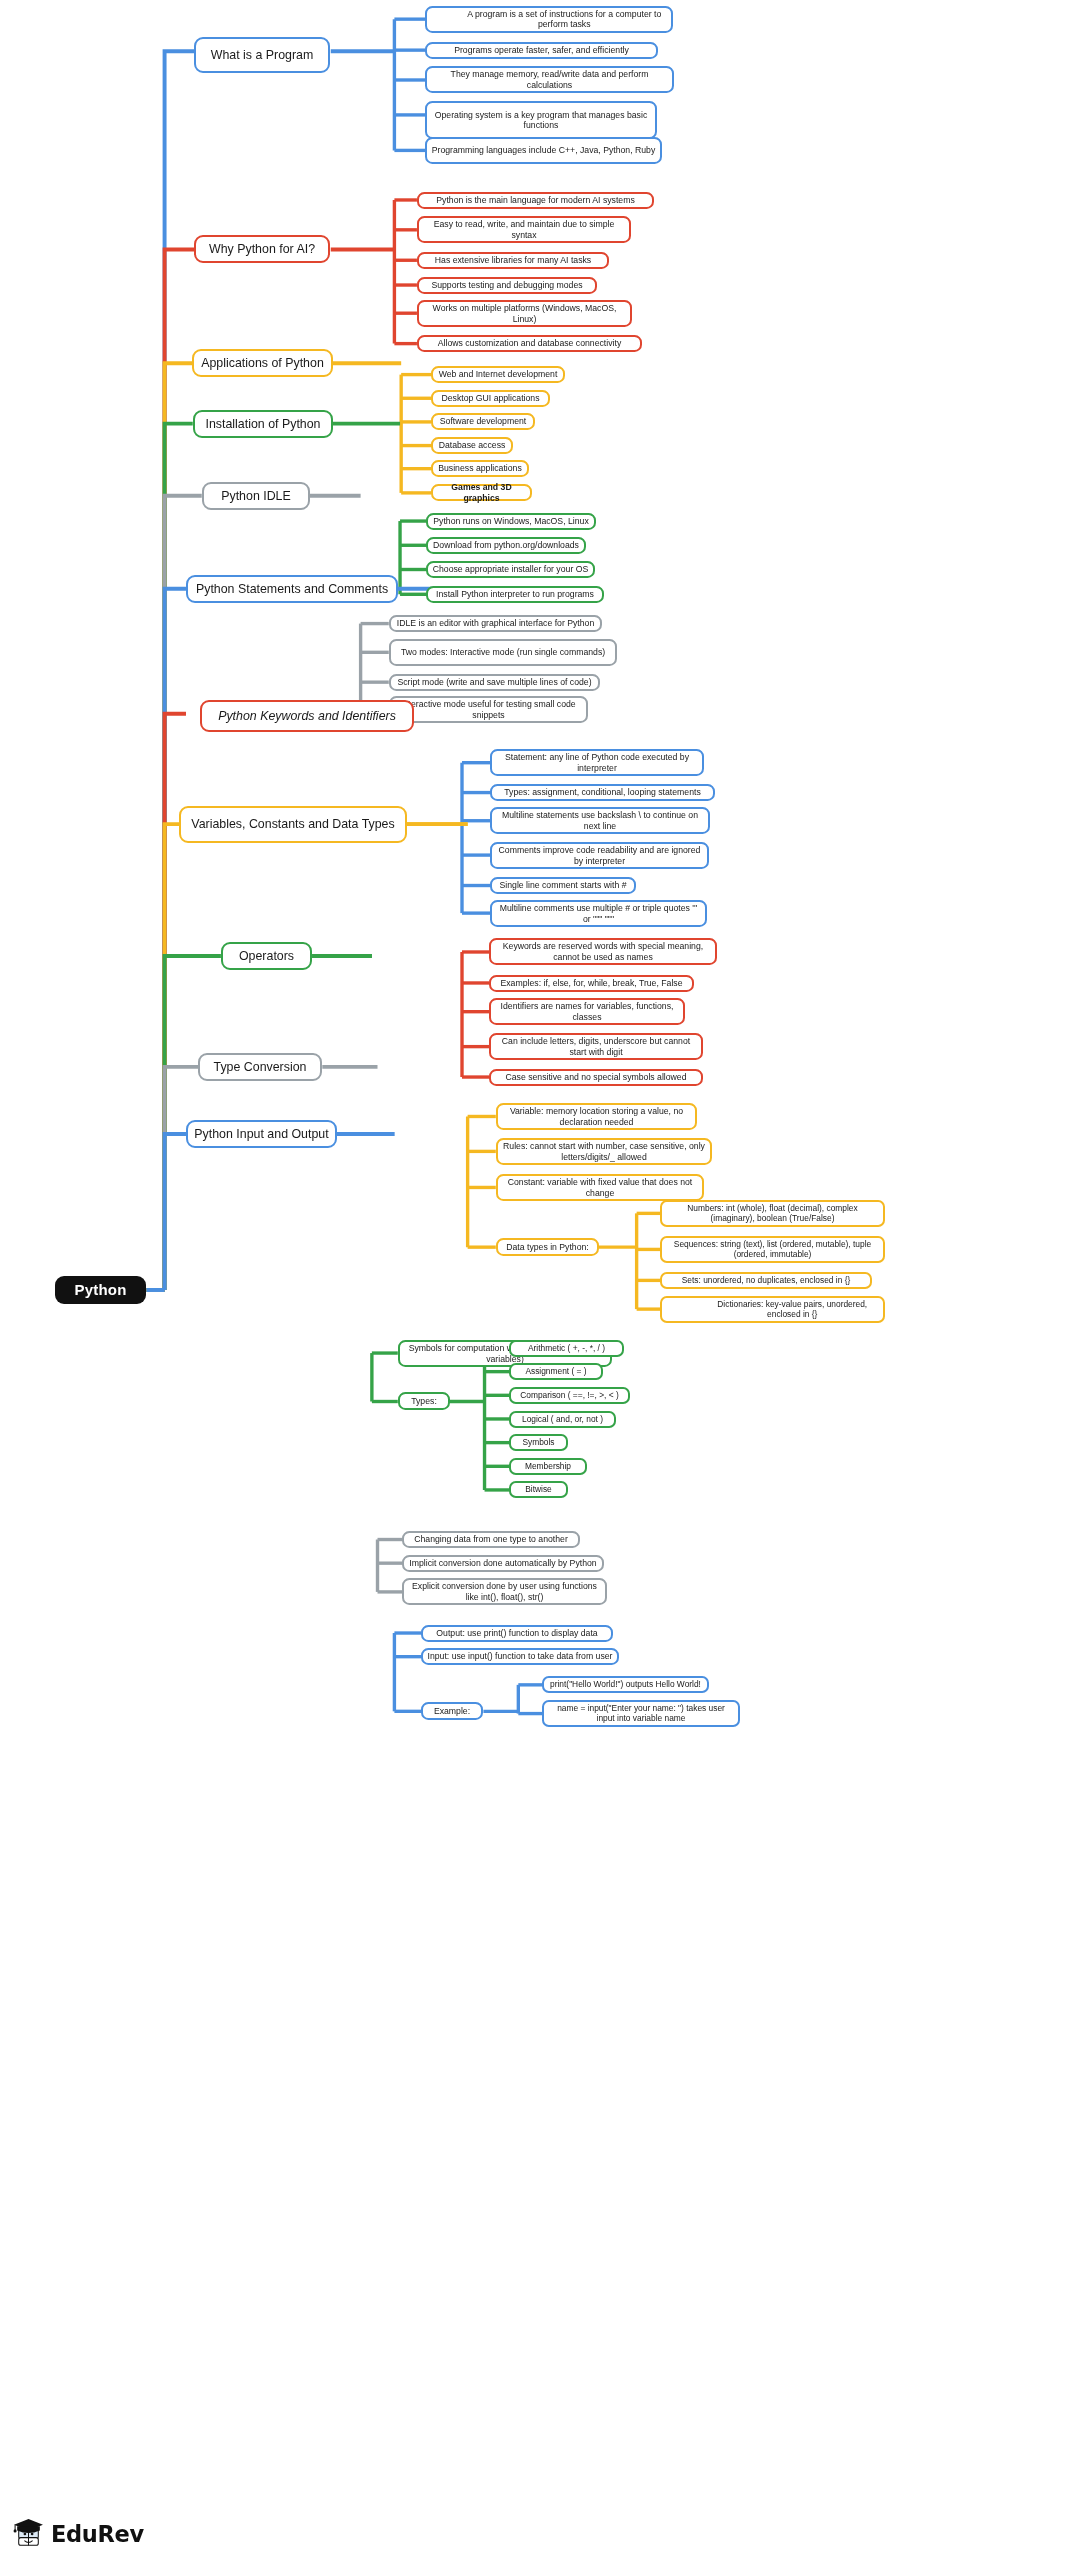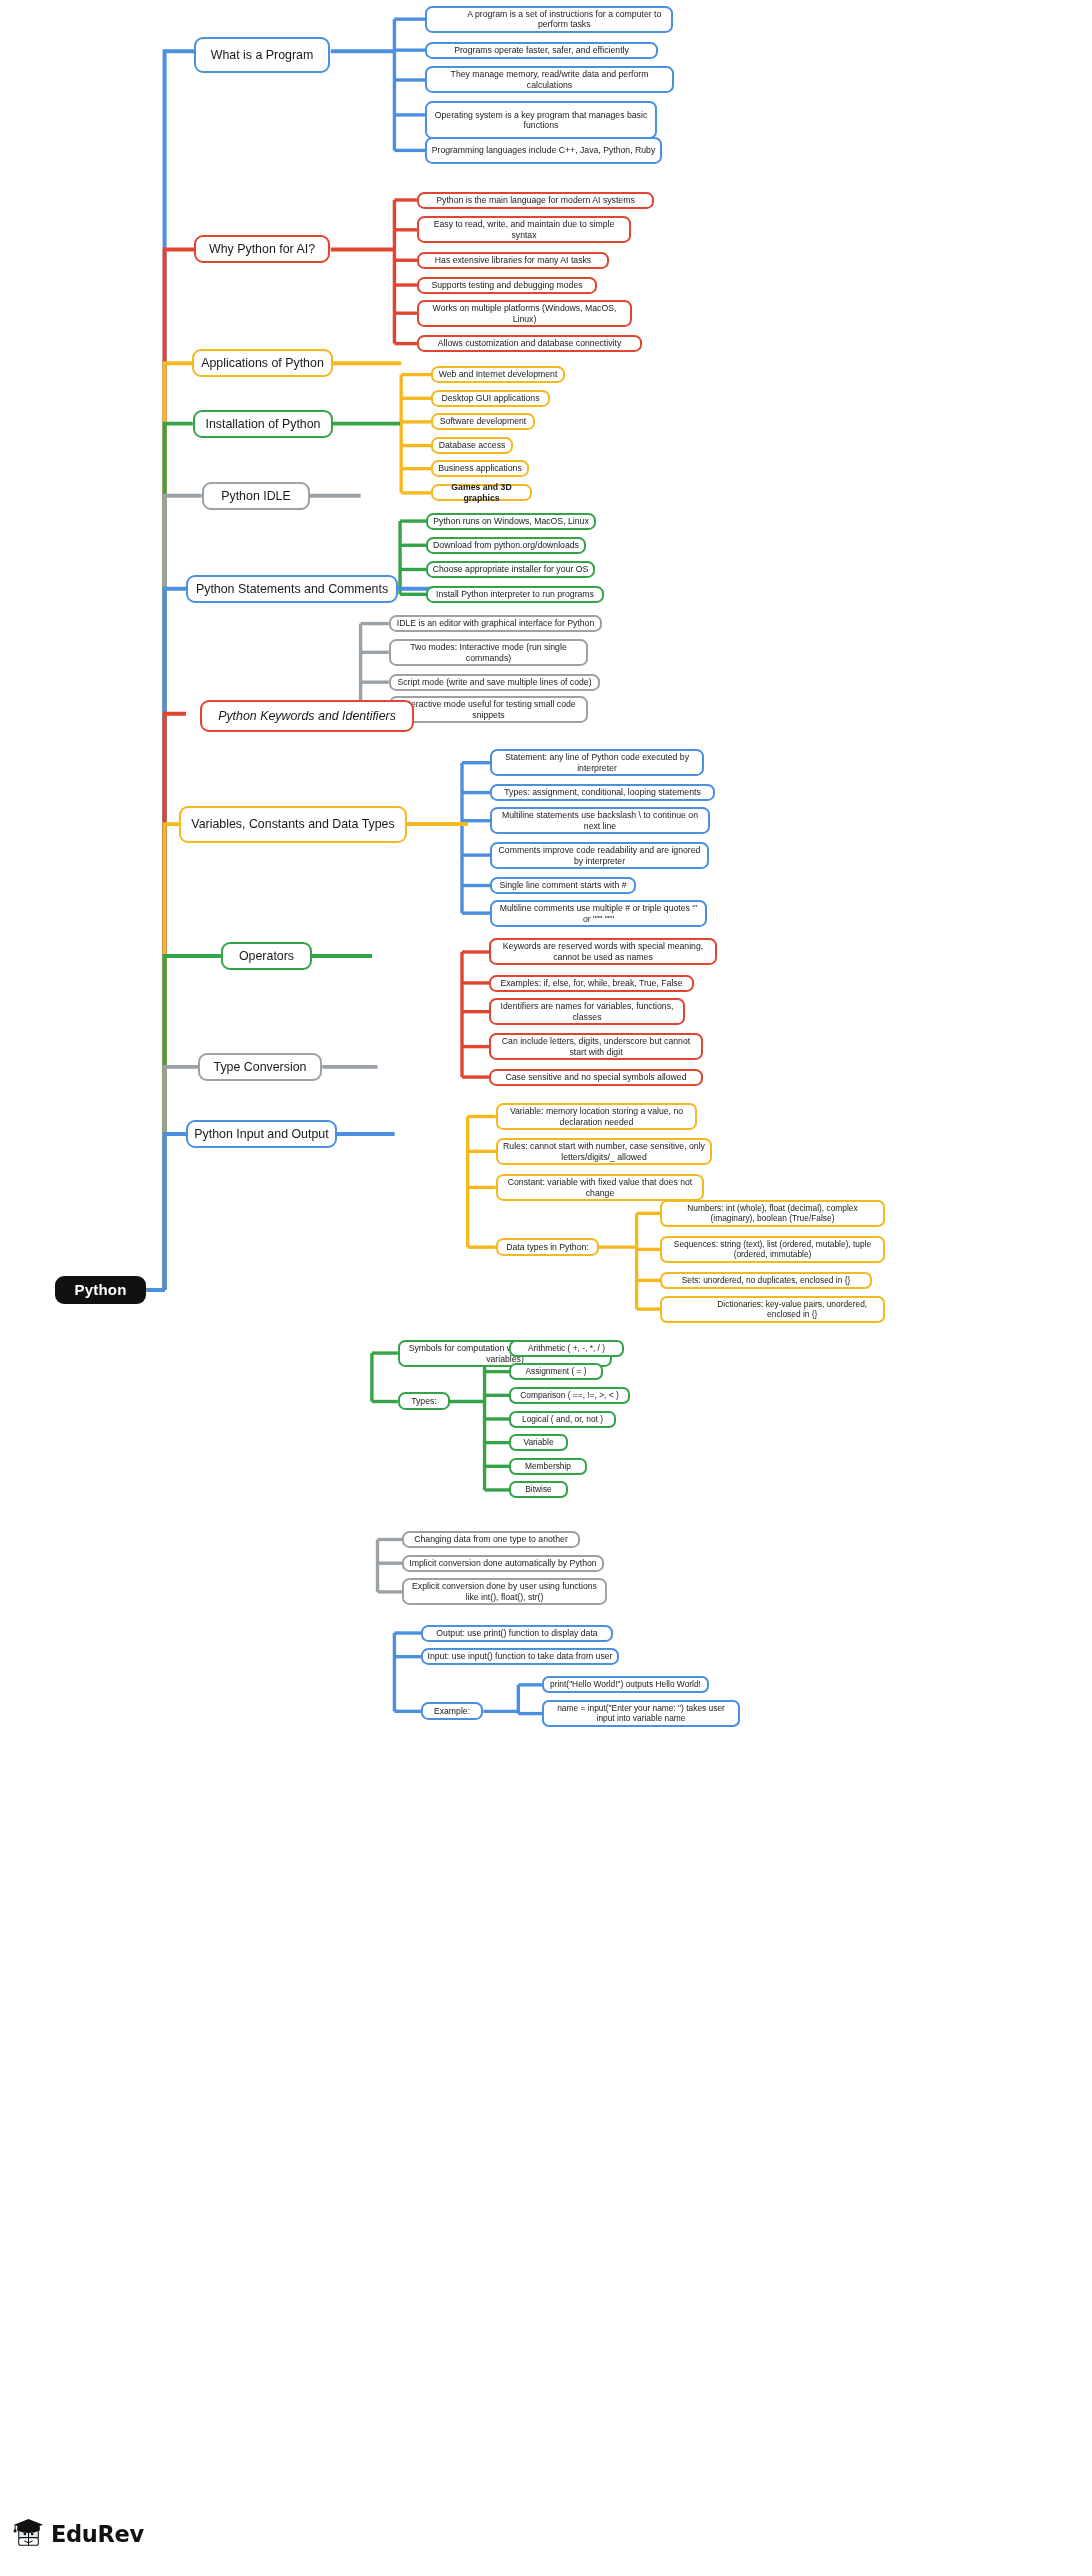--- a/index.html
+++ b/index.html
@@ -162,21 +162,21 @@
       <div class="node lvl2" style="left: 431px; top: 437px; width: 82px; height: 17px; border-color: rgb(245, 184, 33);">Database access</div>
       <div class="node lvl2" style="left: 431px; top: 460px; width: 98px; height: 17px; border-color: rgb(245, 184, 33);">Business applications</div>
       <div class="node lvl2" style="left: 431px; top: 484px; width: 101px; height: 17px; border-color: rgb(245, 184, 33); font-weight: bold;">Games and 3D graphics</div>
       <div class="node lvl1" style="left: 193px; top: 410px; width: 140px; height: 28px; border-color: rgb(53, 163, 72);">Installation of Python</div>
       <div class="node lvl2" style="left: 426px; top: 513px; width: 170px; height: 17px; border-color: rgb(53, 163, 72);">Python runs on Windows, MacOS, Linux</div>
       <div class="node lvl2" style="left: 426px; top: 537px; width: 160px; height: 17px; border-color: rgb(53, 163, 72);">Download from python.org/downloads</div>
       <div class="node lvl2" style="left: 426px; top: 561px; width: 169px; height: 17px; border-color: rgb(53, 163, 72);">Choose appropriate installer for your OS</div>
       <div class="node lvl2" style="left: 426px; top: 586px; width: 178px; height: 17px; border-color: rgb(53, 163, 72);">Install Python interpreter to run programs</div>
       <div class="node lvl1" style="left: 202px; top: 482px; width: 108px; height: 28px; border-color: rgb(154, 162, 168);">Python IDLE</div>
       <div class="node lvl2" style="left: 389px; top: 615px; width: 213px; height: 17px; border-color: rgb(154, 162, 168);">IDLE is an editor with graphical interface for Python</div>
-      <div class="node lvl2" style="left: 389px; top: 639px; width: 199px; height: 27px; border-color: rgb(154, 162, 168); text-align: center;">Two modes: Interactive mode (run single commands)</div>
+      <div class="node lvl2" style="left: 389px; top: 639px; width: 228px; height: 27px; border-color: rgb(154, 162, 168); text-align: center;">Two modes: Interactive mode (run single commands)</div>
       <div class="node lvl2" style="left: 389px; top: 674px; width: 211px; height: 17px; border-color: rgb(154, 162, 168);">Script mode (write and save multiple lines of code)</div>
       <div class="node lvl2" style="left: 389px; top: 696px; width: 199px; height: 27px; border-color: rgb(154, 162, 168);">Interactive mode useful for testing small code snippets</div>
       <div class="node lvl1" style="left: 186px; top: 575px; width: 212px; height: 28px; border-color: rgb(74, 143, 224); text-align: right;">Python Statements and Comments</div>
       <div class="node lvl2" style="left: 490px; top: 749px; width: 214px; height: 27px; border-color: rgb(74, 143, 224);">Statement: any line of Python code executed by interpreter</div>
       <div class="node lvl2" style="left: 490px; top: 784px; width: 225px; height: 17px; border-color: rgb(74, 143, 224);">Types: assignment, conditional, looping statements</div>
       <div class="node lvl2" style="left: 490px; top: 807px; width: 220px; height: 27px; border-color: rgb(74, 143, 224);">Multiline statements use backslash \ to continue on next line</div>
       <div class="node lvl2" style="left: 490px; top: 842px; width: 219px; height: 27px; border-color: rgb(74, 143, 224);">Comments improve code readability and are ignored by interpreter</div>
       <div class="node lvl2" style="left: 490px; top: 877px; width: 146px; height: 17px; border-color: rgb(74, 143, 224);">Single line comment starts with #</div>
       <div class="node lvl2" style="left: 490px; top: 900px; width: 217px; height: 27px; border-color: rgb(74, 143, 224);">Multiline comments use multiple # or triple quotes ''' or """ """</div>
       <div class="node lvl1" style="left: 200px; top: 700px; width: 214px; height: 32px; border-color: rgb(224, 69, 47); font-style: italic;">Python Keywords and Identifiers</div>
@@ -194,21 +194,21 @@
       <div class="node lvl3" style="left: 660px; top: 1236px; width: 225px; height: 27px; border-color: rgb(245, 184, 33);">Sequences: string (text), list (ordered, mutable), tuple (ordered, immutable)</div>
       <div class="node lvl3" style="left: 660px; top: 1272px; width: 212px; height: 17px; border-color: rgb(245, 184, 33);">Sets: unordered, no duplicates, enclosed in {}</div>
       <div class="node lvl3" style="left: 660px; top: 1296px; width: 225px; height: 27px; border-color: rgb(245, 184, 33); padding-left: 44px;">Dictionaries: key-value pairs, unordered, enclosed in {}</div>
       <div class="node lvl1" style="left: 221px; top: 942px; width: 91px; height: 28px; border-color: rgb(53, 163, 72);">Operators</div>
       <div class="node lvl2" style="left: 398px; top: 1340px; width: 214px; height: 27px; border-color: rgb(53, 163, 72);">Symbols for computation with operands (values or variables)</div>
       <div class="node mid" style="left: 398px; top: 1392px; width: 52px; height: 18px; border-color: rgb(53, 163, 72);">Types:</div>
       <div class="node lvl3" style="left: 509px; top: 1340px; width: 115px; height: 17px; border-color: rgb(53, 163, 72);">Arithmetic ( +, -, *, / )</div>
       <div class="node lvl3" style="left: 509px; top: 1363px; width: 94px; height: 17px; border-color: rgb(53, 163, 72);">Assignment ( = )</div>
       <div class="node lvl3" style="left: 509px; top: 1387px; width: 121px; height: 17px; border-color: rgb(53, 163, 72);">Comparison ( ==, !=, &gt;, &lt; )</div>
       <div class="node lvl3" style="left: 509px; top: 1411px; width: 107px; height: 17px; border-color: rgb(53, 163, 72);">Logical ( and, or, not )</div>
-      <div class="node lvl3" style="left: 509px; top: 1434px; width: 59px; height: 17px; border-color: rgb(53, 163, 72);">Variable</div>
+      <div class="node lvl3" style="left: 509px; top: 1434px; width: 59px; height: 17px; border-color: rgb(53, 163, 72);">Symbols</div>
       <div class="node lvl3" style="left: 509px; top: 1458px; width: 78px; height: 17px; border-color: rgb(53, 163, 72);">Membership</div>
       <div class="node lvl3" style="left: 509px; top: 1481px; width: 59px; height: 17px; border-color: rgb(53, 163, 72);">Bitwise</div>
       <div class="node lvl1" style="left: 198px; top: 1053px; width: 124px; height: 28px; border-color: rgb(154, 162, 168);">Type Conversion</div>
       <div class="node lvl2" style="left: 402px; top: 1531px; width: 178px; height: 17px; border-color: rgb(154, 162, 168);">Changing data from one type to another</div>
       <div class="node lvl2" style="left: 402px; top: 1555px; width: 202px; height: 17px; border-color: rgb(154, 162, 168);">Implicit conversion done automatically by Python</div>
       <div class="node lvl2" style="left: 402px; top: 1578px; width: 205px; height: 27px; border-color: rgb(154, 162, 168);">Explicit conversion done by user using functions like int(), float(), str()</div>
       <div class="node lvl1" style="left: 186px; top: 1120px; width: 151px; height: 28px; border-color: rgb(74, 143, 224);">Python Input and Output</div>
       <div class="node lvl2" style="left: 421px; top: 1625px; width: 192px; height: 17px; border-color: rgb(74, 143, 224);">Output: use print() function to display data</div>
       <div class="node lvl2" style="left: 421px; top: 1648px; width: 198px; height: 17px; border-color: rgb(74, 143, 224);">Input: use input() function to take data from user</div>
       <div class="node mid" style="left: 421px; top: 1702px; width: 62px; height: 18px; border-color: rgb(74, 143, 224);">Example:</div>

